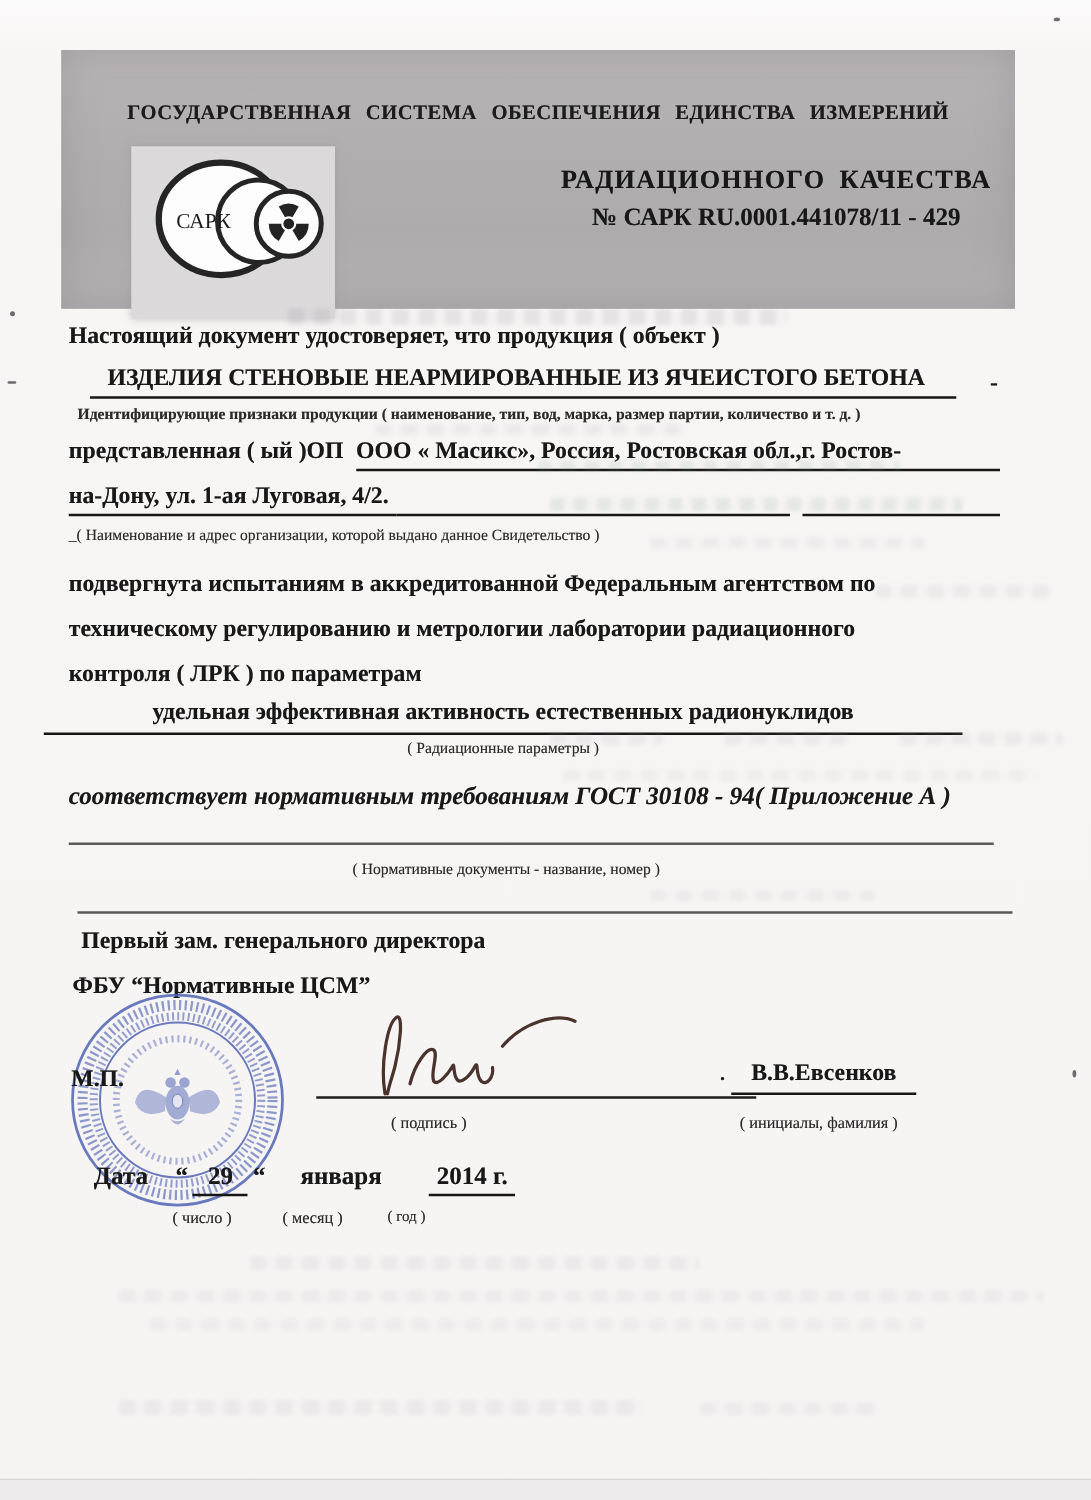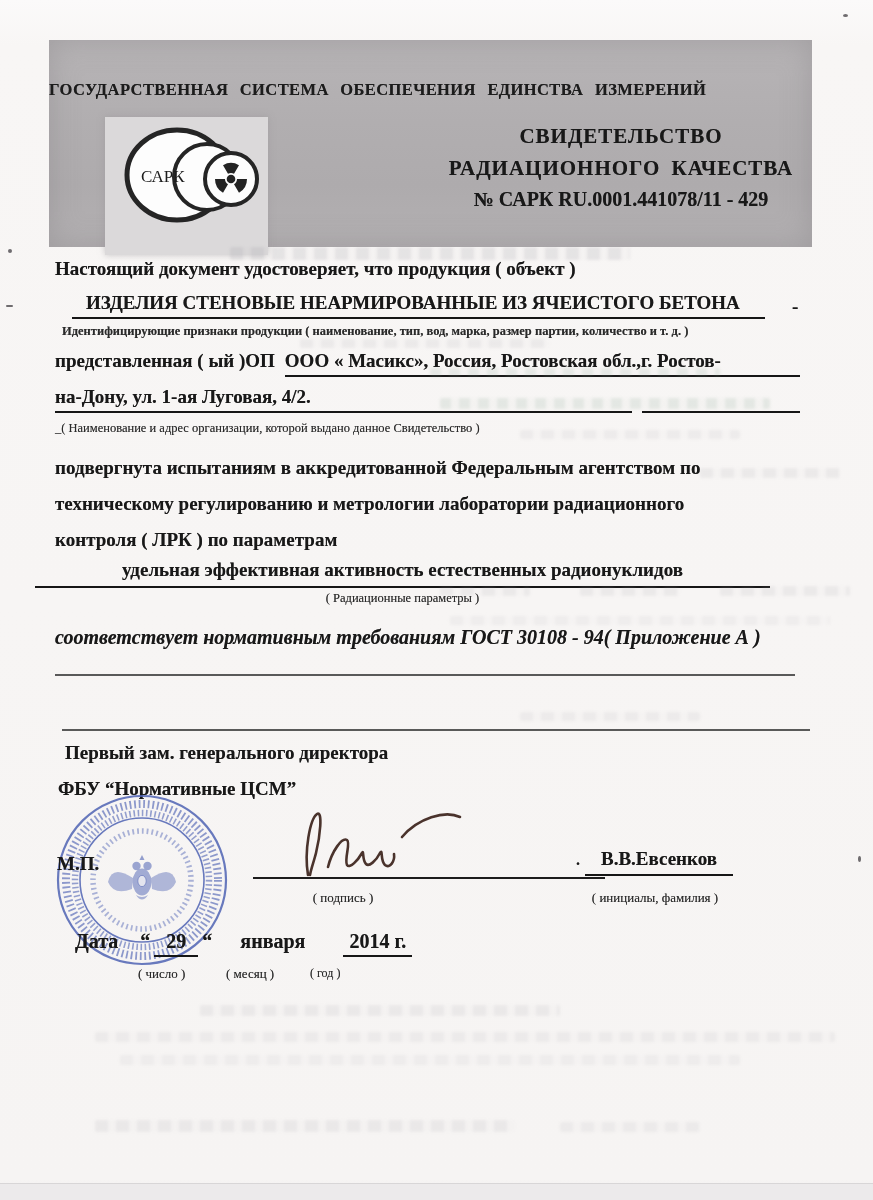--- a/index.html
+++ b/index.html
@@ -14,21 +14,21 @@
   .fs19{font-size:19px;line-height:1.25;}
   .fs20{font-size:20px;}
   .hint{font-size:12.5px;color:#2a2a2a;text-shadow:0 0 .4px rgba(40,40,40,.5);}
   .u{border-bottom:2px solid #161616;padding-bottom:2px;}
   .hr{height:2px;background:#3d3d3d;opacity:.85;}
   .header-band{
     left:49px;top:40px;width:763px;height:207px;
     background:linear-gradient(180deg,#b7b4b6 0%,#b1aeb0 40%,#aeabad 70%,#b3b0b2 100%);
     box-shadow:inset 0 0 30px rgba(120,118,120,.35);
   }
-  .gsi{left:49px;top:80px;width:763px;font-size:16.5px;font-weight:bold;
+  .gsi{left:49px;top:80px;width:763px;text-align:center;font-size:16.5px;font-weight:bold;
        letter-spacing:.4px;word-spacing:7px;color:#1c1c1c;text-shadow:0 0 .5px rgba(25,25,25,.6);}
   .logo-panel{left:105px;top:117px;width:163px;height:138px;background:#dbd9da;box-shadow:0 0 6px rgba(150,148,150,.5);}
   .title-block{left:430px;top:124px;width:382px;text-align:center;color:#1b1b1b;}
   .title-block .t1{font-size:21px;font-weight:bold;letter-spacing:1px;}
   .title-block .t2{font-size:21px;font-weight:bold;letter-spacing:1px;margin-top:7px;word-spacing:5px;}
   .title-block .t3{font-size:20px;font-weight:bold;margin-top:7px;}
   .rowflex{display:flex;align-items:baseline;}
   .filler{border-bottom:2px solid #161616;align-self:stretch;}
   .smudge{position:absolute;border-radius:2px;filter:blur(1.6px);opacity:.55;
     background:repeating-linear-gradient(90deg,rgba(158,156,164,.38) 0 13px,rgba(158,156,164,.07) 13px 21px);}
@@ -56,21 +56,20 @@
         <path d="M123,56.8 L118,48.14 A16,16 0 0 1 134,48.14 L129,56.8 A6,6 0 0 0 123,56.8 Z" fill="#232323"></path>
         <path d="M132,62 L142,62 A16,16 0 0 1 134,75.86 L129,67.2 A6,6 0 0 0 132,62 Z" fill="#232323"></path>
         <path d="M123,67.2 L118,75.86 A16,16 0 0 1 110,62 L120,62 A6,6 0 0 0 123,67.2 Z" fill="#232323"></path>
         <circle cx="126" cy="62" r="4.3" fill="#232323"></circle>
       </g>
       <text x="36" y="65" font-family="Liberation Serif, DejaVu Serif, serif" font-size="17" fill="#1c1c1c">САРК</text>
     </svg>
   </div>
 
   <div class="abs title-block">
-    <div class="t1 ink">СВИДЕТЕЛЬСТВО</div>
     <div class="t2 ink">РАДИАЦИОННОГО  КАЧЕСТВА</div>
     <div class="t3 ink">№ САРК RU.0001.441078/11 - 429</div>
   </div>
 
   <div class="abs ink b fs19" style="left:55px;top:257px;">Настоящий документ удостоверяет, что продукция ( объект  )</div>
 
   <div class="abs" style="left:72px;top:291px;width:693px;">
     <div class="u ink b fs19" style="padding-left:14px;">ИЗДЕЛИЯ СТЕНОВЫЕ НЕАРМИРОВАННЫЕ ИЗ ЯЧЕИСТОГО БЕТОНА</div>
   </div>
   <div class="abs ink b fs19" style="left:792px;top:295px;">-</div>
@@ -92,20 +91,21 @@
   <div class="abs ink b fs19" style="left:55px;top:492px;">техническому регулированию и метрологии лаборатории  радиационного</div>
   <div class="abs ink b fs19" style="left:55px;top:456px;">подвергнута испытаниям в аккредитованной Федеральным агентством по</div>
   <div class="abs ink b fs19" style="left:55px;top:528px;">контроля ( ЛРК ) по  параметрам</div>
 
   <div class="abs ink b fs19" style="left:35px;top:558px;width:735px;text-align:center;border-bottom:2px solid #161616;padding-bottom:4px;">удельная эффективная активность естественных радионуклидов</div>
   <div class="abs hint" style="left:35px;top:591px;width:735px;text-align:center;">( Радиационные параметры )</div>
 
   <div class="abs ink b fs20" style="left:55px;top:626px;font-style:italic;">соответствует нормативным требованиям ГОСТ 30108 - 94( Приложение А )</div>
 
   <div class="abs hr" style="left:55px;top:674px;width:740px;height:1.6px;"></div>
+  <div class="abs hint" style="left:35px;top:688px;width:740px;text-align:center;">( Нормативные документы - название, номер )</div>
 
   <div class="abs hr" style="left:62px;top:729px;width:748px;height:1.6px;"></div>
 
   <div class="abs ink b fs19" style="left:65px;top:741px;">Первый зам. генерального директора</div>
   <div class="abs ink b fs19" style="left:58px;top:777px;">ФБУ “Нормативные ЦСМ”</div>
 
   <div class="abs seal-wrap">
     <svg width="195" height="178" viewBox="0 0 195 178" style="filter:blur(.4px);">
       <g stroke="#5064b4" fill="none">
         <circle cx="97" cy="88" r="84" stroke-width="2.2"></circle>

